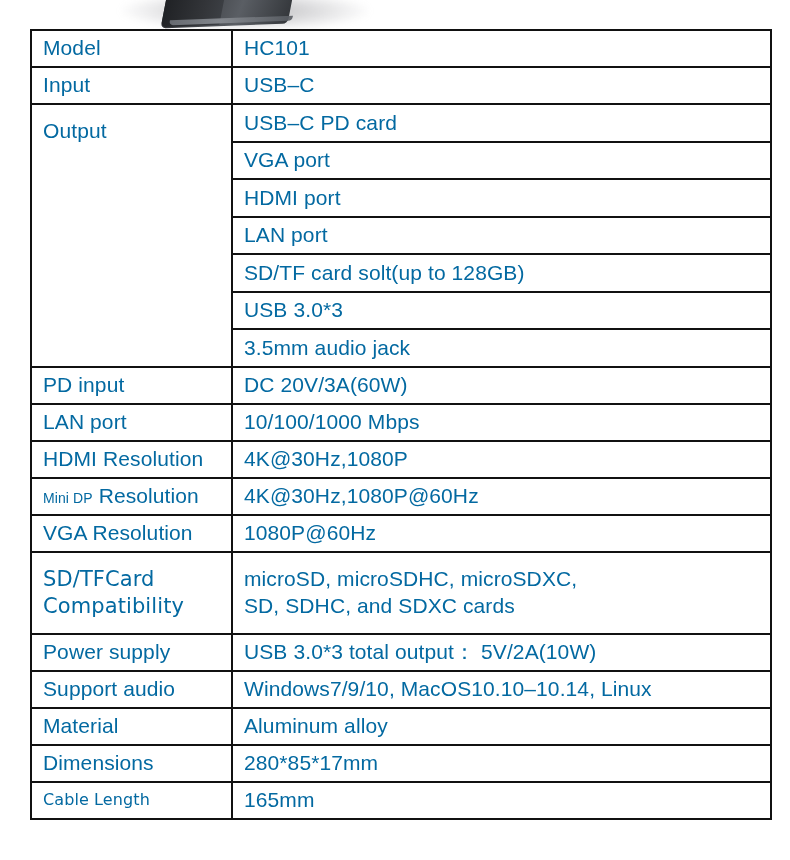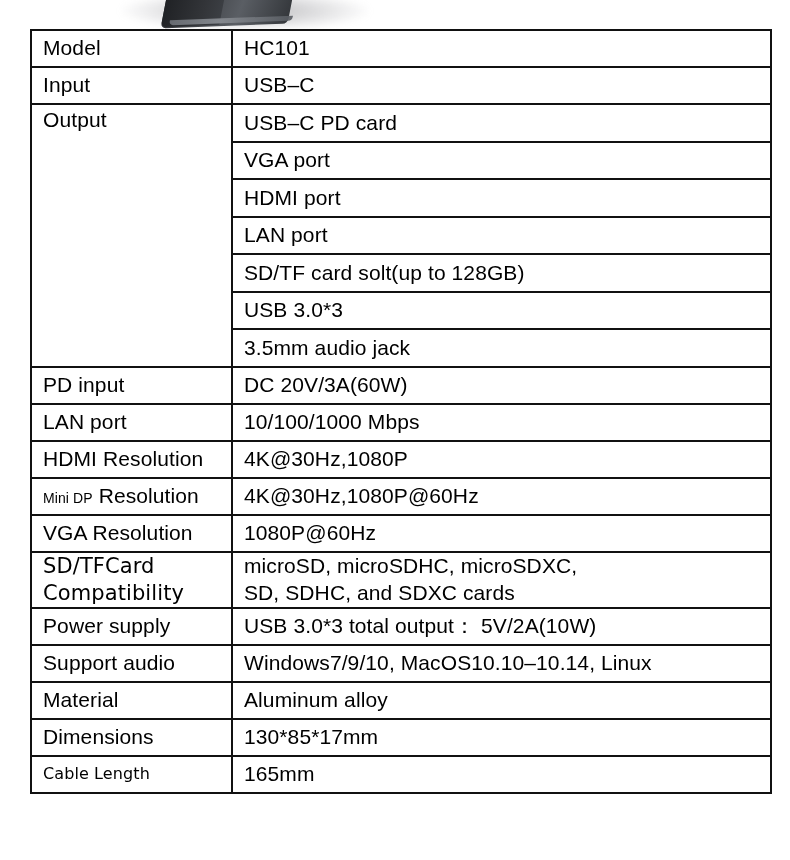--- a/index.html
+++ b/index.html
@@ -82,32 +82,32 @@
     table-layout: fixed;
   }
   #spec-table td {
     border: 2px solid #111111;
     padding: 0 0 0 11px;
     vertical-align: middle;
     font-size: 21px;
     line-height: 1.25;
     letter-spacing: .1px;
     font-weight: 400;
-    color: #000000;
+    color: #0369a1;
     background: #fff;
   }
   #spec-table col.c-label { width: 201px; }
   #spec-table col.c-value { width: 539px; }
 
   td.label  { font-size: 20.5px; }
   td.value  { font-size: 21px; }
 
   tr.r-single td { height: 37px; }
   tr.r-sub td    { height: 37.5px; }
-  tr.r-tall td   { height: 56px; }
+  tr.r-tall td   { height: 82px; }
 
   
   td.geo {
     font-family: "DejaVu Sans", sans-serif;
     font-size: 19.5px;
     letter-spacing: -0.2px;
   }
   td.geo .line { display: block; }
 
   
@@ -152,21 +152,21 @@
       <td class="label">Model</td>
       <td class="value">HC101</td>
     </tr>
 
     <tr class="r-single">
       <td class="label">Input</td>
       <td class="value">USB–C</td>
     </tr>
 
     <tr class="r-sub">
-      <td class="label" rowspan="7" style="vertical-align:top;padding-top:2px;">Output</td>
+      <td class="label" rowspan="7" style="vertical-align:top;padding-top:13px;">Output</td>
       <td class="value">USB–C PD card</td>
     </tr>
     <tr class="r-sub">
       <td class="value">VGA port</td>
     </tr>
     <tr class="r-sub">
       <td class="value">HDMI port</td>
     </tr>
     <tr class="r-sub">
       <td class="value">LAN port</td>
@@ -227,21 +227,21 @@
       <td class="value">Windows7/9/10, MacOS10.10–10.14, Linux</td>
     </tr>
 
     <tr class="r-single">
       <td class="label">Material</td>
       <td class="value">Aluminum alloy</td>
     </tr>
 
     <tr class="r-single">
       <td class="label">Dimensions</td>
-      <td class="value">130*85*17mm</td>
+      <td class="value">280*85*17mm</td>
     </tr>
 
     <tr class="r-single">
       <td class="label geo" style="font-size:16px;">Cable Length</td>
       <td class="value">165mm</td>
     </tr>
 
   </tbody>
 </table>
 

